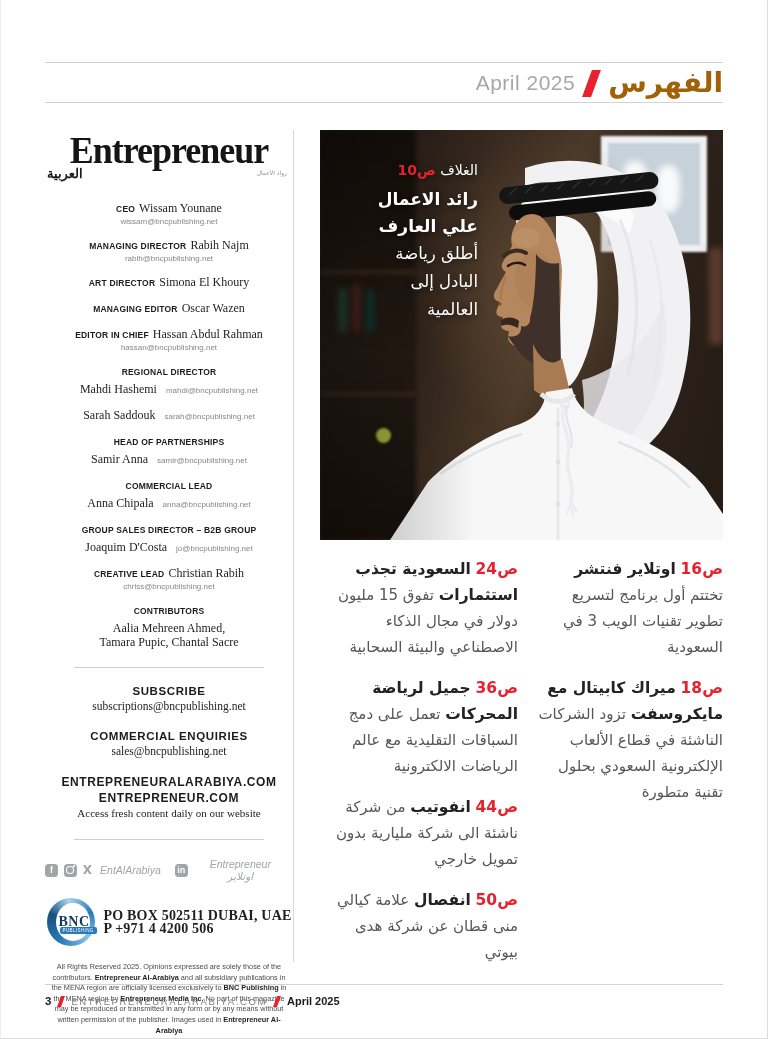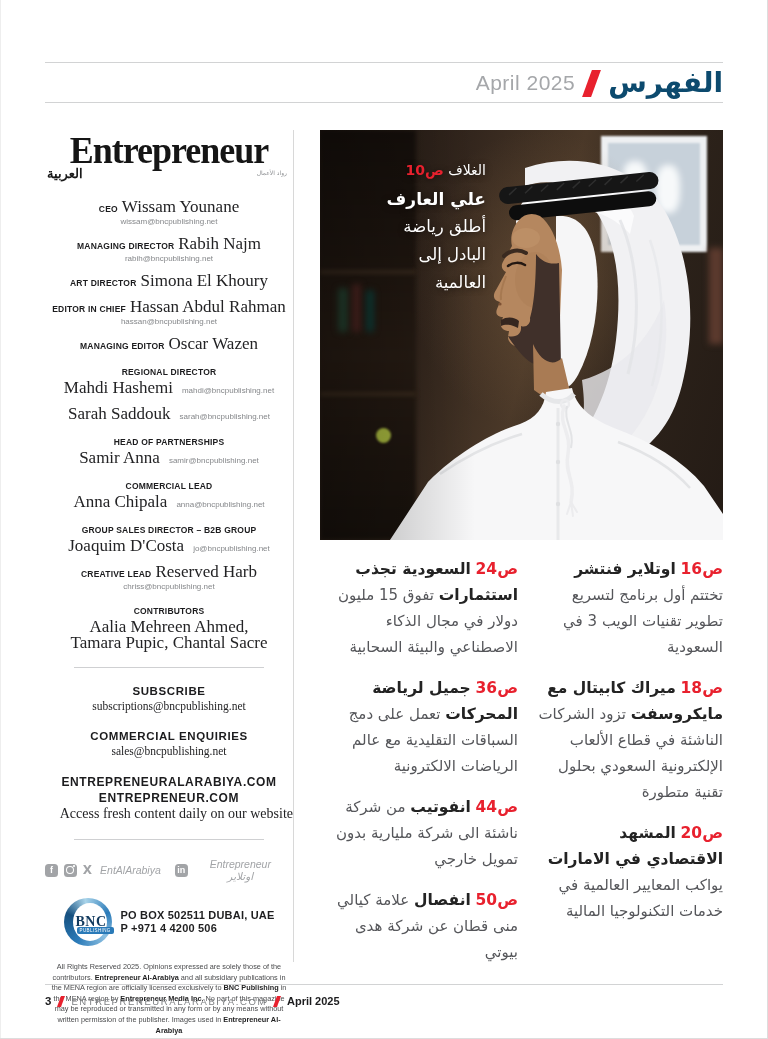--- a/index.html
+++ b/index.html
@@ -7,78 +7,78 @@
         font-family:"Liberation Sans",sans-serif;box-shadow:inset -1px -1px 0 #ddd, inset 1px 0 0 #eee;}
   .rule{position:absolute;left:45px;width:678px;height:1px;background:#d2d3d4;}
   .rule-top1{top:62px}.rule-top2{top:102px}.rule-bottom{top:984px}
 
   
   .hdr{position:absolute;top:64px;right:45px;height:38px;display:flex;align-items:center;gap:12px;}
   .hdr-issue{font-size:21px;color:#a5a7aa;letter-spacing:.5px;}
   .slash{display:inline-block;background:#e8212e;transform:skewX(-20deg);}
   .slash-lg{width:9px;height:27px;}
   .slash-sm{width:4px;height:11px;}
-  .hdr-title{font-family:"DejaVu Sans",sans-serif;font-weight:bold;font-size:28px;color:#0c4a6e;line-height:1;}
+  .hdr-title{font-family:"DejaVu Sans",sans-serif;font-weight:bold;font-size:28px;color:#a16207;line-height:1;}
 
   
   .left{position:absolute;left:45px;top:132px;width:248px;text-align:center;}
   .logo-word{font-family:"Liberation Serif",serif;font-weight:bold;font-size:36px;letter-spacing:-1px;
              color:#151515;transform:scaleY(1.06);line-height:1;}
   .logo-sub{display:flex;justify-content:space-between;align-items:flex-start;margin-top:-2px;padding:0 6px 0 2px;}
   .logo-ar{font-family:Liberation Serif, serif;font-weight:bold;font-size:13px;color:#1a1a1a;}
   .logo-tag{font-family:"DejaVu Sans",sans-serif;font-size:6px;color:#8e9093;margin-top:3px;}
   .masthead{margin-top:16px;}
   .m-entry{margin-bottom:8px;}
   .m-label{font-weight:bold;font-size:8.5px;line-height:11px;letter-spacing:.2px;color:#1c1c1e;}
-  .m-name{font-family:"Liberation Serif",serif;font-size:17px;line-height:13px;color:#232325;}
+  .m-name{font-family:"Liberation Serif",serif;font-size:12px;line-height:13px;color:#232325;}
   .m-l1 .m-name{margin-left:4px;}
   .m-email{font-size:8px;line-height:11px;color:#85878a;}
   .m-l2 .m-email{margin-left:9px;}
   .hr-short{width:190px;height:1px;background:#cfd0d2;margin:18px auto 16px auto;}
   .sub-title{font-weight:bold;font-size:11.5px;letter-spacing:.6px;color:#1c1c1e;line-height:15px;}
   .sub-mail{font-family:"Liberation Serif",serif;font-size:11.5px;color:#232325;line-height:15px;}
   .blk{margin-bottom:15px;}
   .web-line{font-weight:bold;font-size:12px;letter-spacing:.6px;color:#1c1c1e;line-height:16px;}
-  .web-tag{font-family:"Liberation Serif",serif;font-size:14px;color:#232325;line-height:15px;text-align:right;}
+  .web-tag{font-family:"Liberation Serif",serif;font-size:11px;color:#232325;line-height:15px;}
   .social{margin-top:18px;display:flex;justify-content:center;align-items:center;gap:6px;}
   .s-ic{width:13px;height:13px;border-radius:3.5px;background:#a2a4a7;color:#fff;
         font-weight:bold;font-size:9px;line-height:13px;text-align:center;display:inline-block;position:relative;}
   .ic-ig::before{content:"";position:absolute;inset:2.5px;border:1.3px solid #fff;border-radius:50%;}
   .ic-ig::after{content:"";position:absolute;top:1.6px;right:1.8px;width:1.6px;height:1.6px;background:#fff;border-radius:50%;}
   .ic-x{background:none;color:#a2a4a7;width:auto;font-size:12px;font-family:"DejaVu Sans",sans-serif;}
   .s-handle{font-style:italic;color:#a2a4a7;font-size:10.5px;margin:0 8px 0 2px;}
   .publisher{margin-top:16px;display:flex;justify-content:center;align-items:center;gap:9px;text-align:left;}
   .bnc-logo{width:48px;height:48px;border-radius:50%;flex:0 0 auto;position:relative;
     background:conic-gradient(from 130deg,#8ec1e2,#2a7ab8 22%,#16507f 45%,#a9d4ea 62%,#2a7ab8 82%,#8ec1e2);}
   .bnc-logo::before{content:"";position:absolute;inset:5px 5px 5px 9px;background:#fff;border-radius:50%;}
   .bnc-name{position:absolute;top:16px;left:12px;font-family:"Liberation Serif",serif;font-weight:bold;
             font-size:14px;color:#123a5e;letter-spacing:.5px;}
   .bnc-div{position:absolute;top:29px;left:13px;font-size:4.5px;letter-spacing:.4px;color:#fff;background:#2a7ab8;padding:1px 3px;border-radius:2px;}
-  .bnc-addr{font-weight:bold;font-size:11px;line-height:13px;color:#1f1f20;letter-spacing:.2px;}
+  .bnc-addr{font-weight:bold;font-size:14px;line-height:13px;color:#1f1f20;letter-spacing:.2px;font-family:Liberation Serif, serif;}
   .legal{margin:16px auto 0 auto;width:240px;font-size:7.3px;line-height:10.6px;color:#4a4b4d;}
   .legal .bold{font-weight:bold;color:#1f1f20;}
 
   .vline{position:absolute;left:293px;top:130px;width:1px;height:832px;background:#d8d8d8;}
 
   
   .photo{position:absolute;left:320px;top:130px;width:403px;height:410px;overflow:hidden;
          background:linear-gradient(105deg,#1f1712 0%,#33261d 30%,#4a3828 52%,#2c221a 75%,#241b15 100%);}
   .ph{position:absolute;}
   .ph-shelf{left:0;top:0;width:96px;height:100%;background:linear-gradient(#150f0b,#261b13 55%,#17110c);filter:blur(2px);}
   .ph-shelfline{left:0;width:96px;height:4px;background:#3a2b1e;filter:blur(2px);}
   .ph-book{filter:blur(3px);border-radius:2px;}
   .ph-ball{left:56px;top:298px;width:15px;height:15px;border-radius:50%;background:#a6b63e;filter:blur(1px);}
   .ph-frame{right:16px;top:6px;width:92px;height:102px;background:#c7d1da;border:7px solid #eef0f2;filter:blur(1.2px);}
   .ph-frame .fig{position:absolute;background:#f7f9fa;filter:blur(3px);border-radius:40%;}
   .ph-wood{right:0;top:118px;width:14px;height:96px;background:#5c3a2e;filter:blur(3px);}
   .ph-glow{left:90px;top:0;width:260px;height:300px;background:radial-gradient(closest-side,rgba(122,92,62,.45),transparent);}
   .ph-shade{left:0;top:0;width:55%;height:100%;background:linear-gradient(90deg,rgba(0,0,0,.30),transparent 70%);}
   .photo svg{position:absolute;left:0;top:0;}
 
-  .cover-text{position:absolute;left:26px;top:28px;width:140px;direction:rtl;text-align:right;color:#fff;
+  .cover-text{position:absolute;left:18px;top:28px;width:140px;direction:rtl;text-align:right;color:#fff;
               font-family:"DejaVu Sans",sans-serif;text-shadow:0 1px 6px rgba(0,0,0,.55);z-index:3;}
   .cv1{font-size:14px;line-height:24px;margin-bottom:4px;}
   .cv-page{color:#e8212e;font-weight:bold;}
   .cv-b{font-weight:bold;font-size:17px;line-height:27px;}
   .cv-r{font-size:16.5px;line-height:28px;}
 
   
   .toc{position:absolute;left:320px;top:556px;width:403px;display:flex;gap:20px;direction:rtl;
        font-family:"DejaVu Sans",sans-serif;}
   .toc-col-right{width:185px;}
@@ -132,29 +132,29 @@
 
         </div>
 
         <div class="m-entry">
           <div class="m-l1"><span class="m-label">ART DIRECTOR</span><span class="m-name">Simona El Khoury</span></div>
           <div class="m-l2"></div>
 
         </div>
 
         <div class="m-entry">
+          <div class="m-l1"><span class="m-label">MANAGING EDITOR</span><span class="m-name">Oscar Wazen</span></div>
+          <div class="m-l2"></div>
+
+        </div>
+
+        <div class="m-entry">
           <div class="m-l1"><span class="m-label">EDITOR IN CHIEF</span><span class="m-name">Hassan Abdul Rahman</span></div>
           <div class="m-l2"></div>
           <div class="m-email">hassan@bncpublishing.net</div>
-
-        </div>
-
-        <div class="m-entry">
-          <div class="m-l1"><span class="m-label">MANAGING EDITOR</span><span class="m-name">Oscar Wazen</span></div>
-          <div class="m-l2"></div>
 
         </div>
 
         <div class="m-entry">
           <div class="m-l1"><span class="m-label">REGIONAL DIRECTOR</span></div>
           <div class="m-l2"><span class="m-name">Mahdi Hashemi</span><span class="m-email">mahdi@bncpublishing.net</span></div>
 
         </div>
 
         <div class="m-entry">
@@ -174,21 +174,21 @@
 
         </div>
 
         <div class="m-entry">
           <div class="m-l1"><span class="m-label">GROUP SALES DIRECTOR – B2B GROUP</span></div>
           <div class="m-l2"><span class="m-name">Joaquim D'Costa</span><span class="m-email">jo@bncpublishing.net</span></div>
 
         </div>
 
         <div class="m-entry">
-          <div class="m-l1"><span class="m-label">CREATIVE LEAD</span><span class="m-name">Reserved Harb</span></div>
+          <div class="m-l1"><span class="m-label">CREATIVE LEAD</span><span class="m-name">Christian Rabih</span></div>
           <div class="m-l2"></div>
           <div class="m-email">chriss@bncpublishing.net</div>
 
         </div>
 
         <div class="m-entry">
           <div class="m-l1"><span class="m-label">CONTRIBUTORS</span></div>
           <div class="m-l2"><span class="m-name">Aalia Mehreen Ahmed,</span></div>
 
           <div class="m-name">Tamara Pupic, Chantal Sacre</div>
@@ -300,20 +300,21 @@
       <path d="M251 372 L247 384 M251 372 L253 386 M251 372 L257 382" stroke="#ececee" stroke-width="2" stroke-linecap="round"></path>
 
       <path d="M300 90 C318 130 322 190 308 244" stroke="#e2e3e6" stroke-width="3" fill="none" opacity=".8"></path>
       <path d="M330 110 C344 150 346 205 332 256" stroke="#e6e7ea" stroke-width="2.5" fill="none" opacity=".7"></path>
     </svg>
 
     <div class="ph ph-shade"></div>
 
     <div class="cover-text">
       <div class="cv1"><span>الغلاف</span> <span class="cv-page">ص10</span></div>
+      <div class="cv-b">رائد الاعمال</div>
       <div class="cv-b">علي العارف</div>
       <div class="cv-r">أطلق رياضة</div>
       <div class="cv-r">البادل إلى</div>
       <div class="cv-r">العالمية</div>
     </div>
   </section>
 
   <section class="toc">
     <div class="toc-col-right">
 
@@ -322,25 +323,20 @@
           <span class="toc-bold">اوتلاير فنتشر</span>
           <span class="toc-text">تختتم أول برنامج لتسريع تطوير تقنيات الويب 3 في السعودية</span>
         </p>
 
         <p class="toc-entry">
           <span class="toc-page">ص18</span>
           <span class="toc-bold">ميراك كابيتال مع مايكروسفت</span>
           <span class="toc-text">تزود الشركات الناشئة في قطاع الألعاب الإلكترونية السعودي بحلول تقنية متطورة</span>
         </p>
 
-        <p class="toc-entry">
-          <span class="toc-page">ص20</span>
-          <span class="toc-bold">المشهد الاقتصادي في الامارات</span>
-          <span class="toc-text">يواكب المعايير العالمية في خدمات التكنولوجيا المالية</span>
-        </p>
 
     </div>
     <div class="toc-col-middle">
 
         <p class="toc-entry">
           <span class="toc-page">ص24</span>
           <span class="toc-bold">السعودية تجذب استثمارات</span>
           <span class="toc-text">تفوق 15 مليون دولار في مجال الذكاء الاصطناعي والبيئة السحابية</span>
         </p>
 

